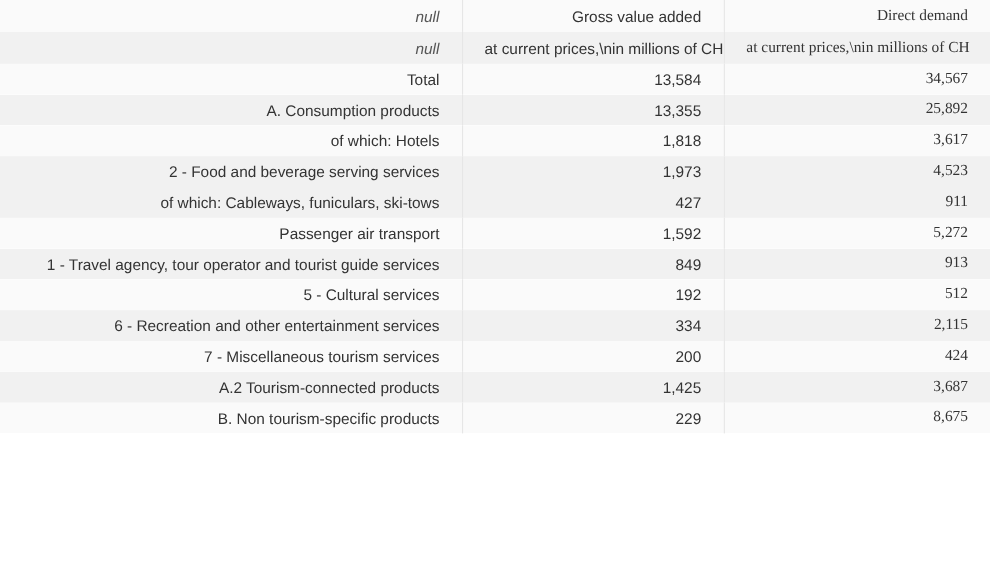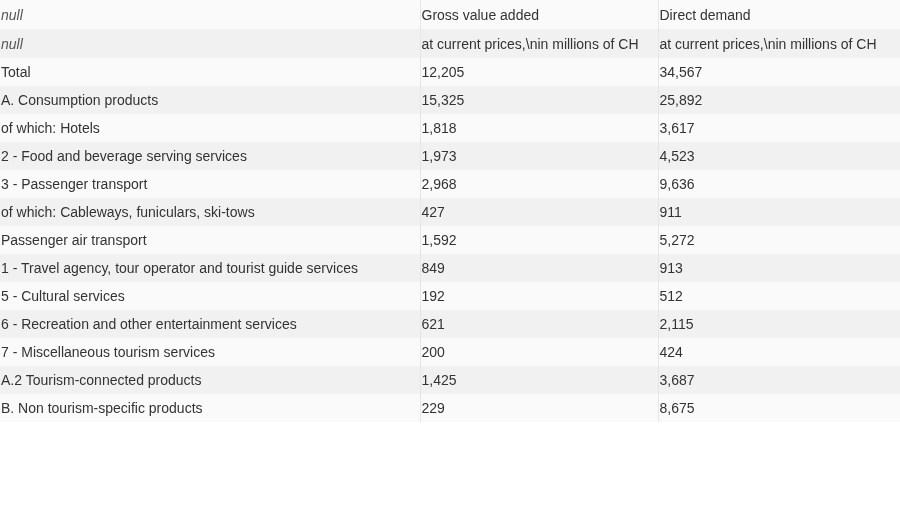--- a/index.html
+++ b/index.html
@@ -21,30 +21,32 @@
   .table col.c0 { width: 420px; }
   .table col.c1 { width: 238px; }
   .table col.c2 { width: 242px; }
   .table tr {
     height: 28px;
   }
   .table tr.hrow {
     height: 29px;
   }
   .table td {
-    padding: 0 1px;
+    padding: 0 20px;
     border-right: 1px solid #e6e6e6;
     vertical-align: middle;
     white-space: nowrap;
     overflow: hidden;
     text-overflow: clip;
     box-sizing: border-box;
+    text-align: right;
   }
   .table td:last-child {
     border-right: none;
+    font-family: Liberation Serif, serif;
   }
   .table tr.odd td {
     background: #fafafa;
   }
   .table tr.even td {
     background: #f1f1f1;
   }
   .null {
     font-style: italic;
     color: #555;
@@ -67,42 +69,37 @@
       <td>Direct demand</td>
     </tr>
     <tr class="even hrow">
       <td class="null">null</td>
       <td>at current prices,\nin millions of CH</td>
       <td>at current prices,\nin millions of CH</td>
     </tr>
 
   <tr class="odd">
         <td>Total</td>
-        <td>12,205</td>
+        <td>13,584</td>
         <td>34,567</td>
       </tr>
       <tr class="even">
         <td>A. Consumption products</td>
-        <td>15,325</td>
+        <td>13,355</td>
         <td>25,892</td>
       </tr>
       <tr class="odd">
         <td>of which: Hotels</td>
         <td>1,818</td>
         <td>3,617</td>
       </tr>
       <tr class="even">
         <td>2 - Food and beverage serving services</td>
         <td>1,973</td>
         <td>4,523</td>
-      </tr>
-      <tr class="odd">
-        <td>3 - Passenger transport</td>
-        <td>2,968</td>
-        <td>9,636</td>
       </tr>
       <tr class="even">
         <td>of which: Cableways, funiculars, ski-tows</td>
         <td>427</td>
         <td>911</td>
       </tr>
       <tr class="odd">
         <td class="indent1">Passenger air transport</td>
         <td>1,592</td>
         <td>5,272</td>
@@ -112,21 +109,21 @@
         <td>849</td>
         <td>913</td>
       </tr>
       <tr class="odd">
         <td>5 - Cultural services</td>
         <td>192</td>
         <td>512</td>
       </tr>
       <tr class="even">
         <td>6 - Recreation and other entertainment services</td>
-        <td>621</td>
+        <td>334</td>
         <td>2,115</td>
       </tr>
       <tr class="odd">
         <td>7 - Miscellaneous tourism services</td>
         <td>200</td>
         <td>424</td>
       </tr>
       <tr class="even">
         <td>A.2 Tourism-connected products</td>
         <td>1,425</td>

